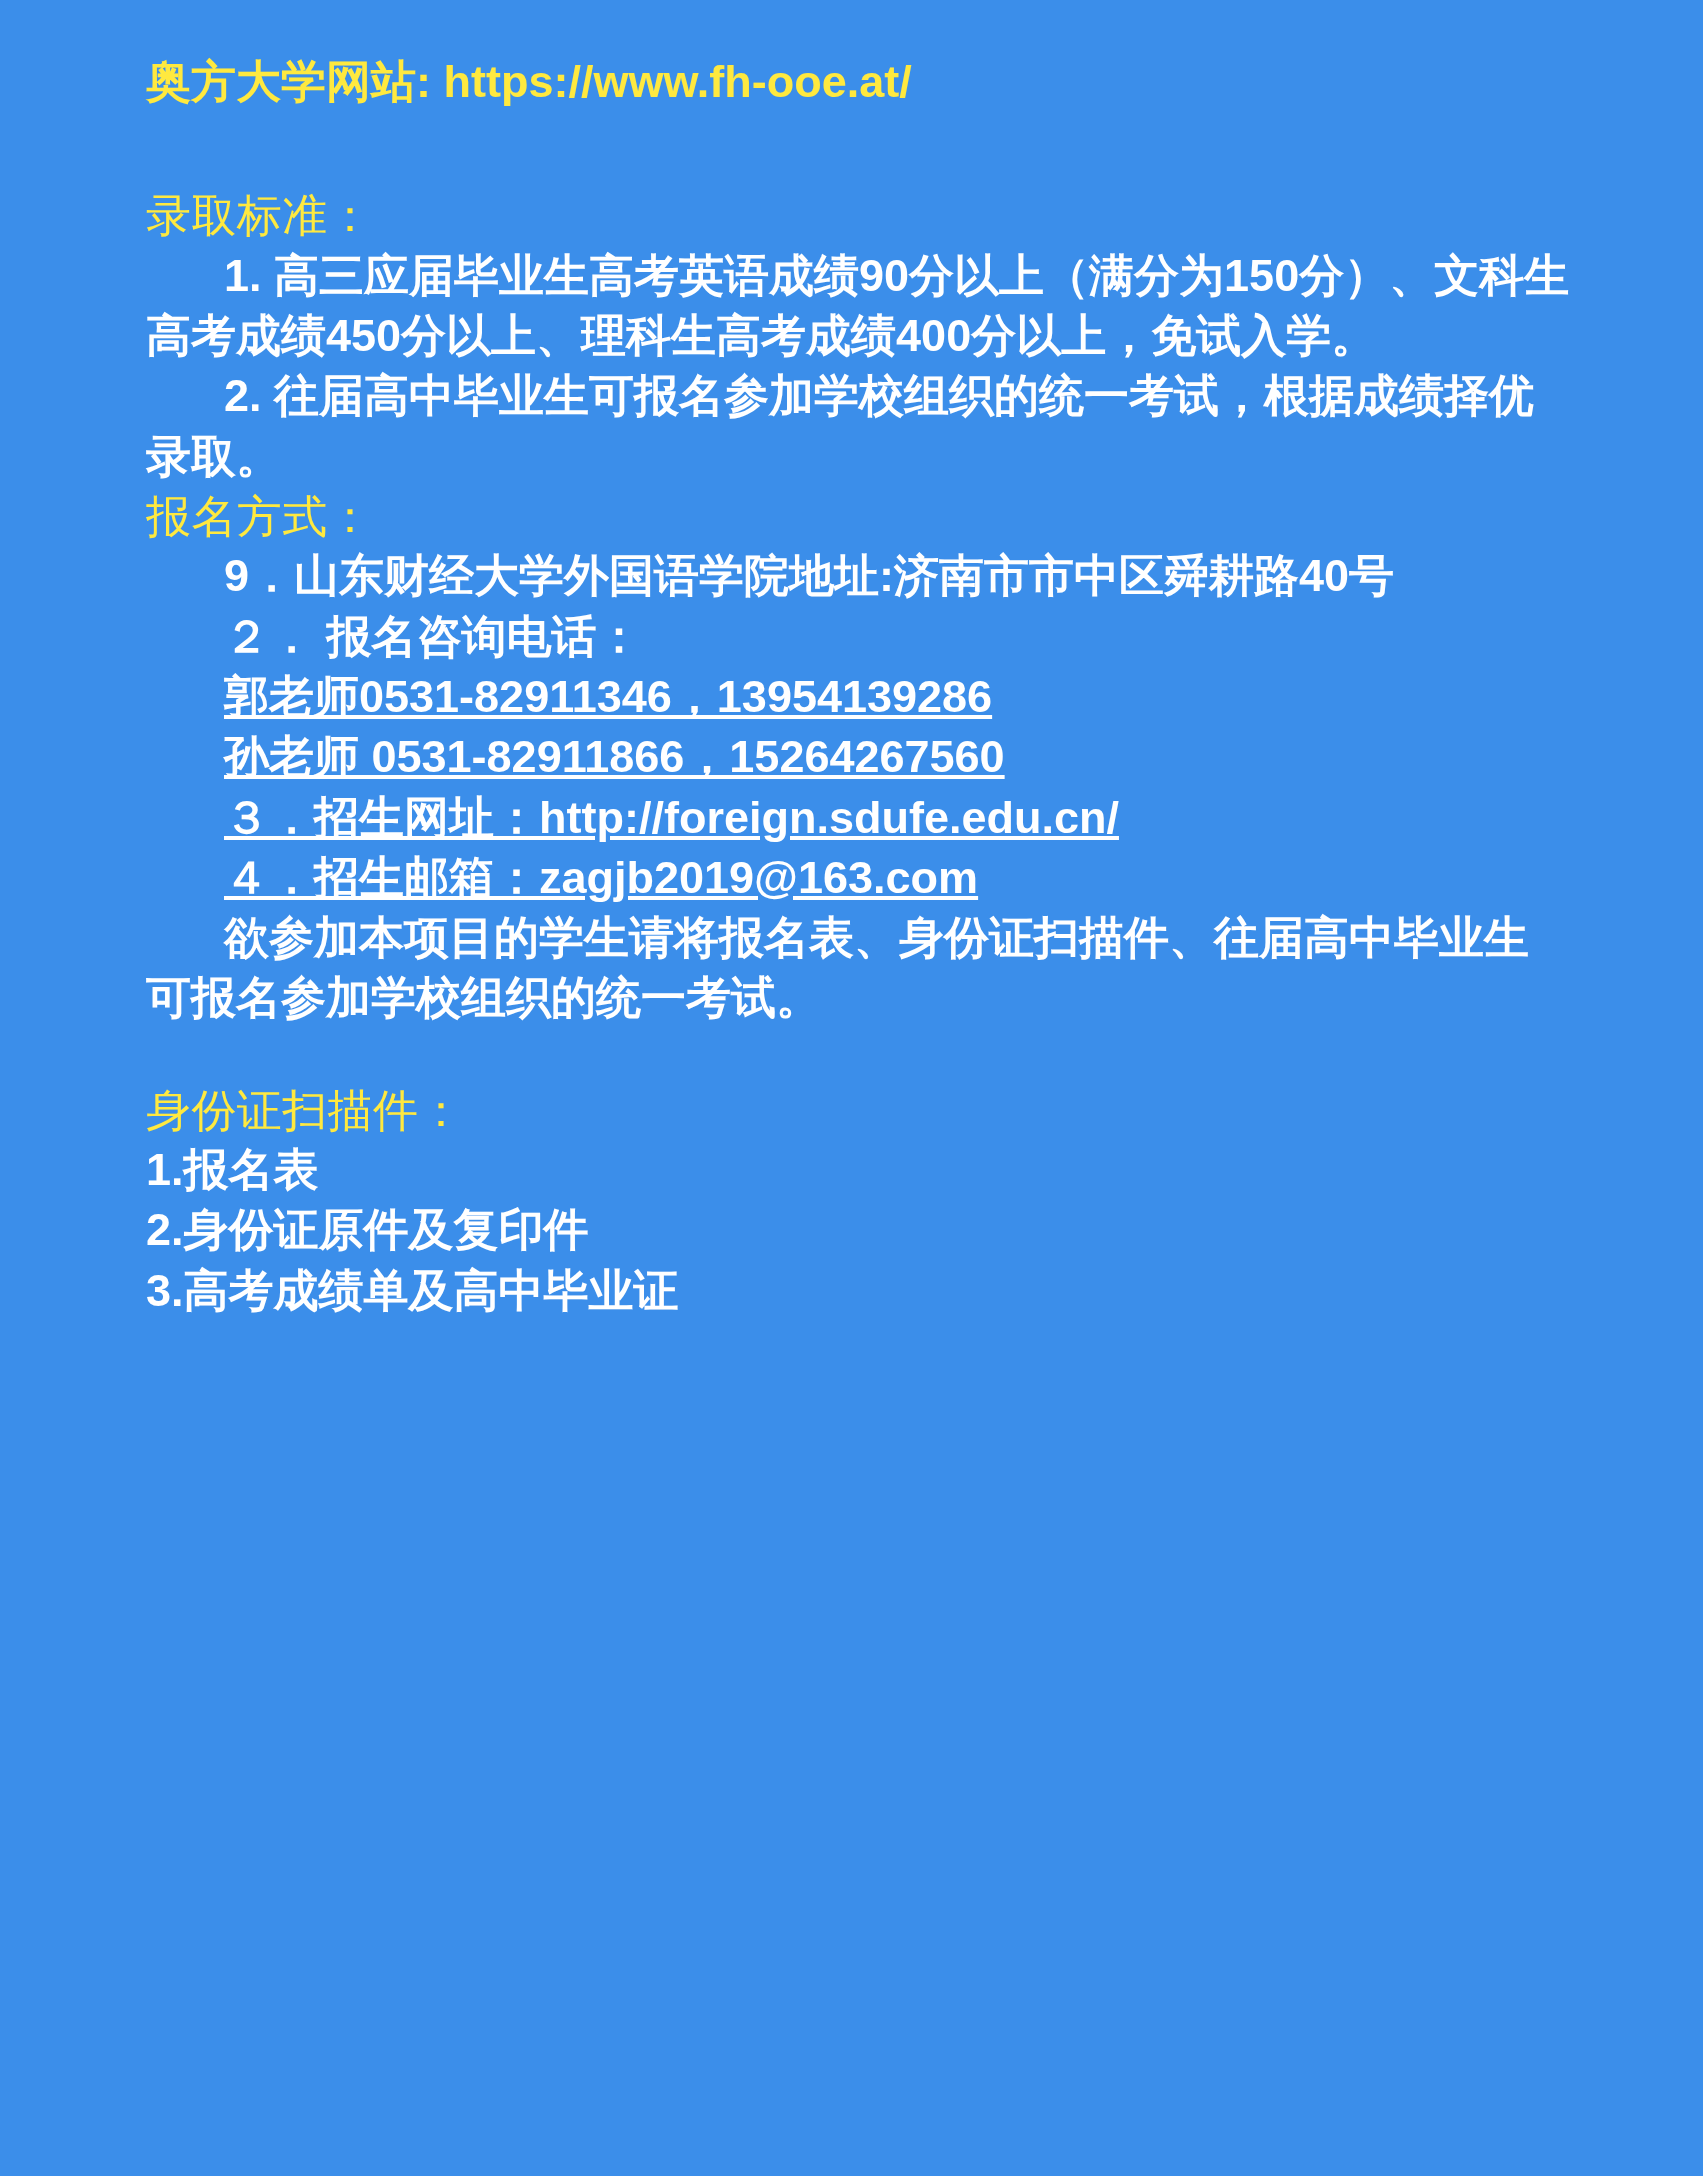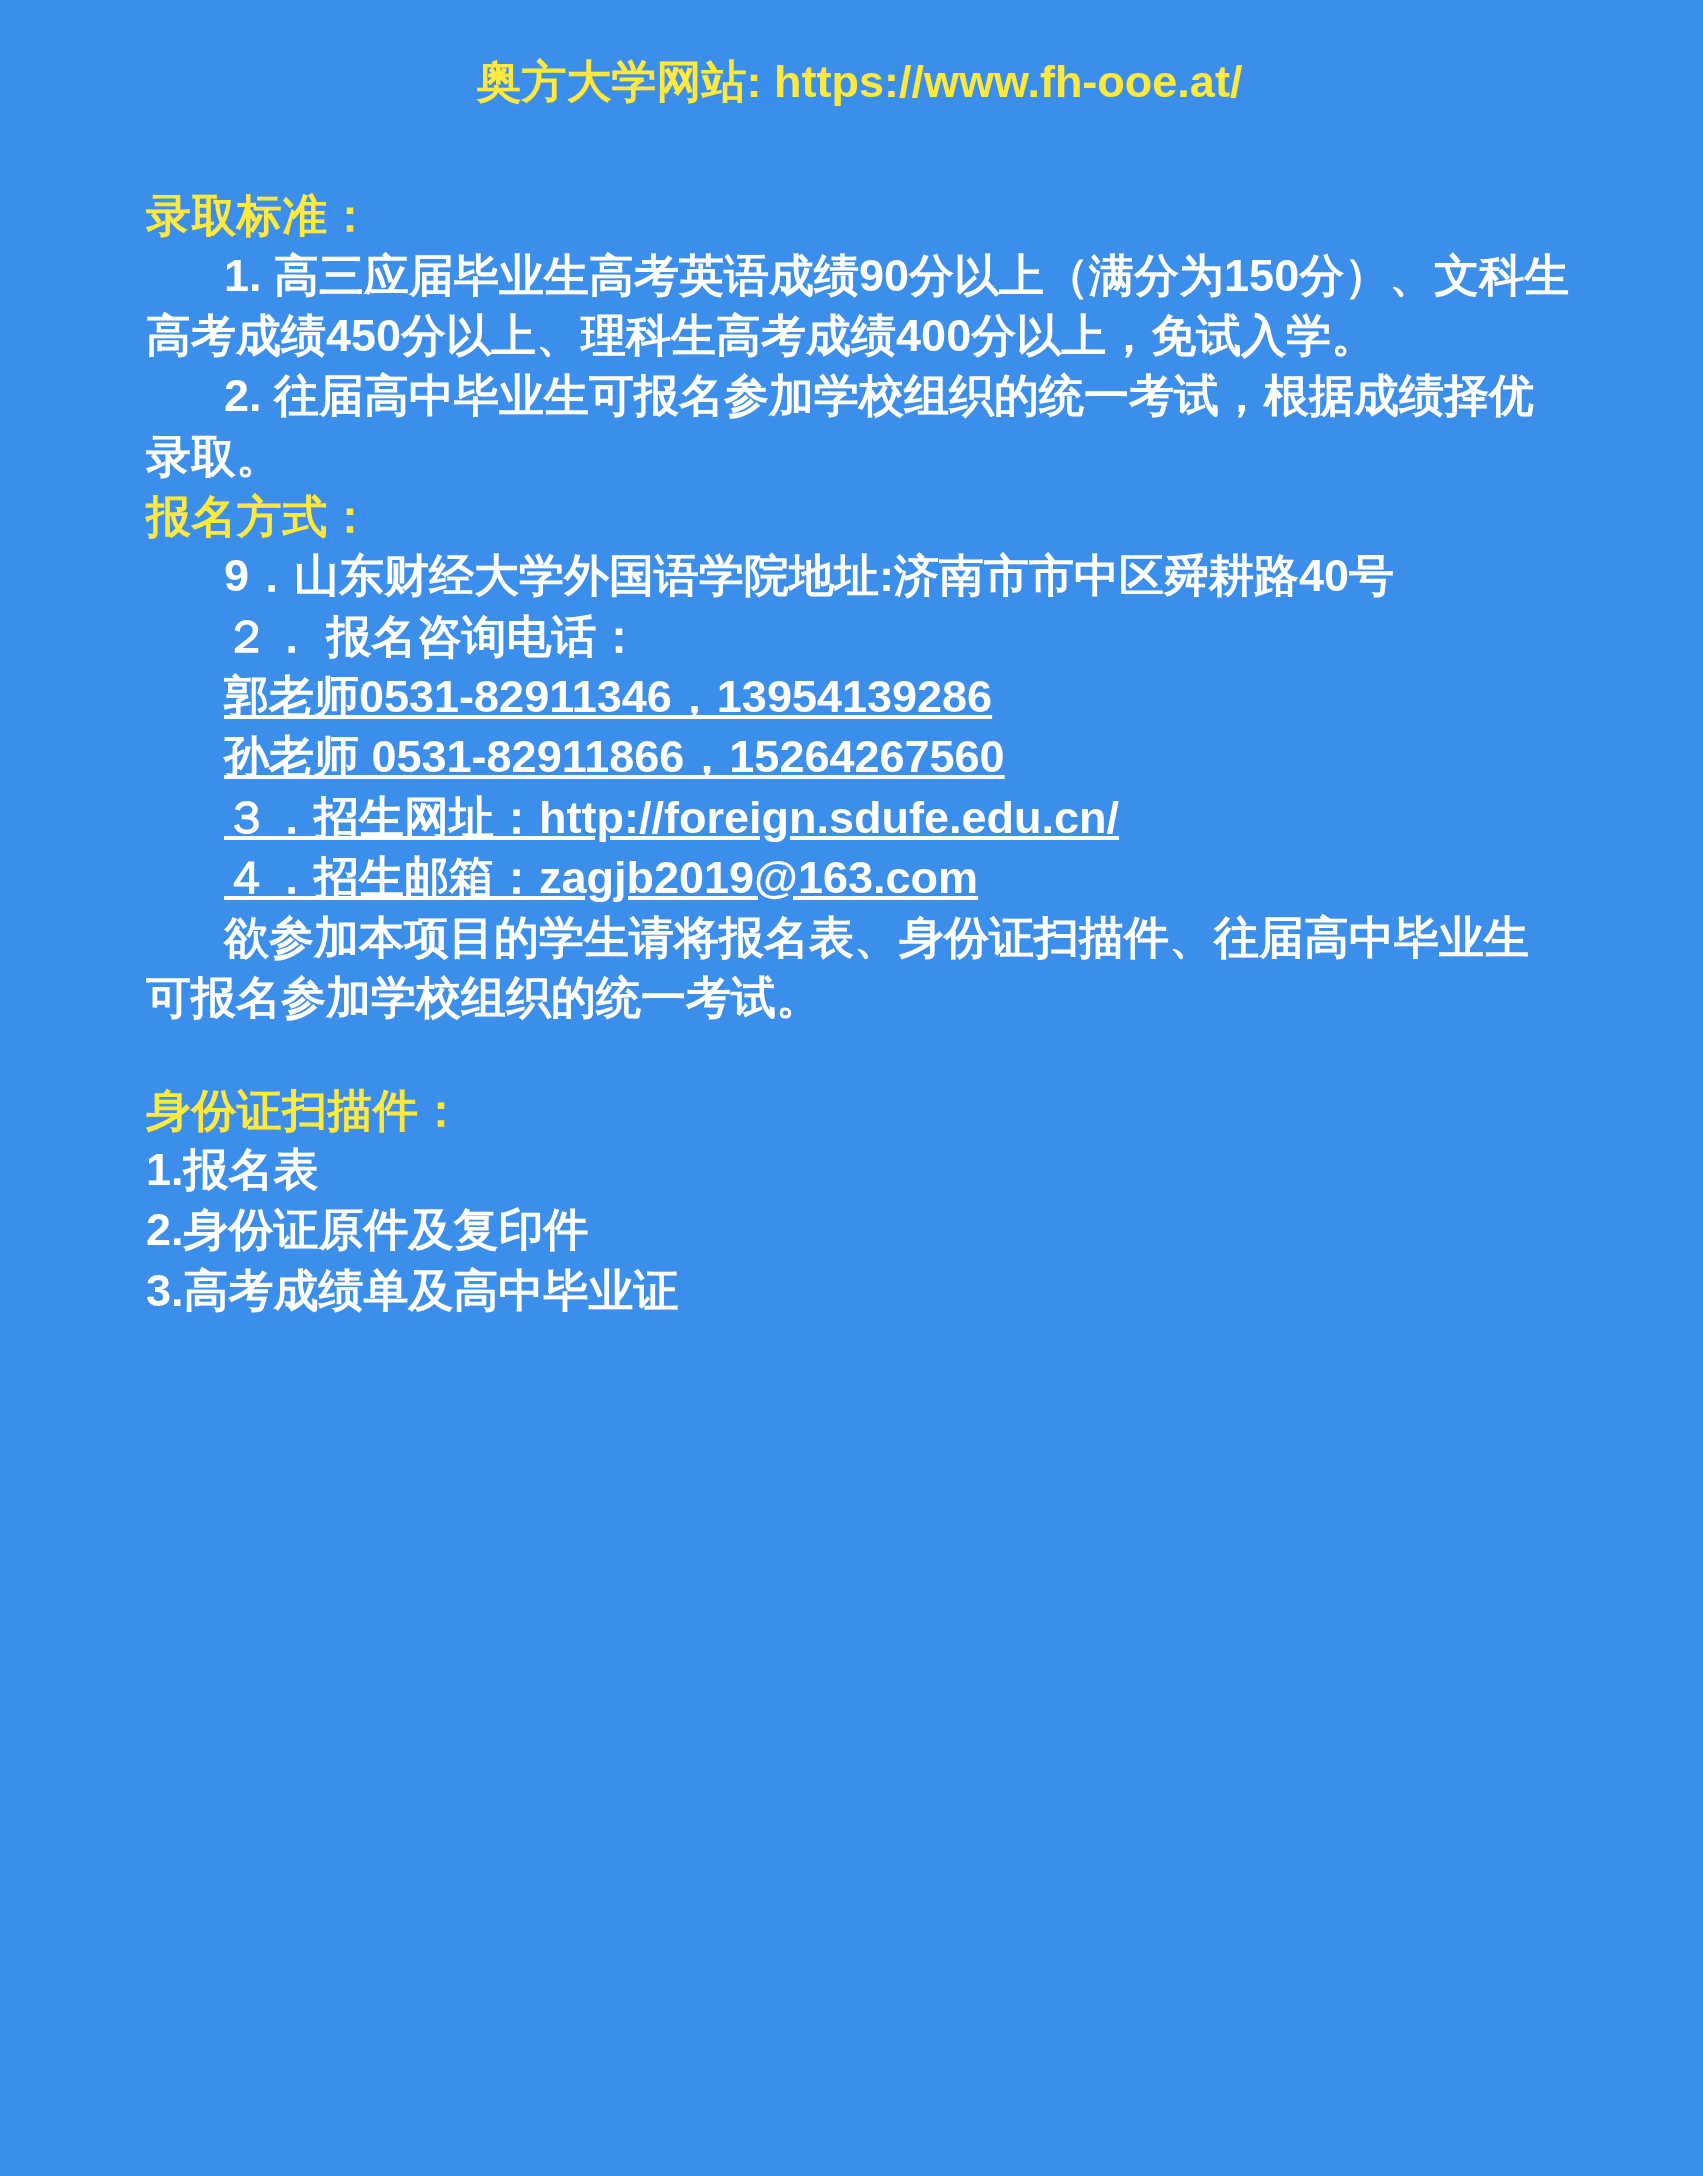--- a/index.html
+++ b/index.html
@@ -23,29 +23,28 @@
   }
   .line {
     font-size: 45px;
     line-height: 1.32;
     letter-spacing: 0.4px;
     white-space: pre-wrap;
     margin: 0;
   }
   .heading {
     color: #ffe93f;
-    font-weight: 700;
+    font-weight: 400;
   }
   .url-line {
     color: #ffe93f;
     font-weight: 700;
     font-size: 45px;
     line-height: 1.32;
     margin: 0 0 0 0;
-    text-align: center;
   }
   .indent {
     text-indent: 78px;
   }
   .spacer-lg { height: 75px; }
   .spacer-md { height: 52px; }
   .para-wrap {
     font-size: 45px;
     line-height: 1.34;
     font-weight: 700;

